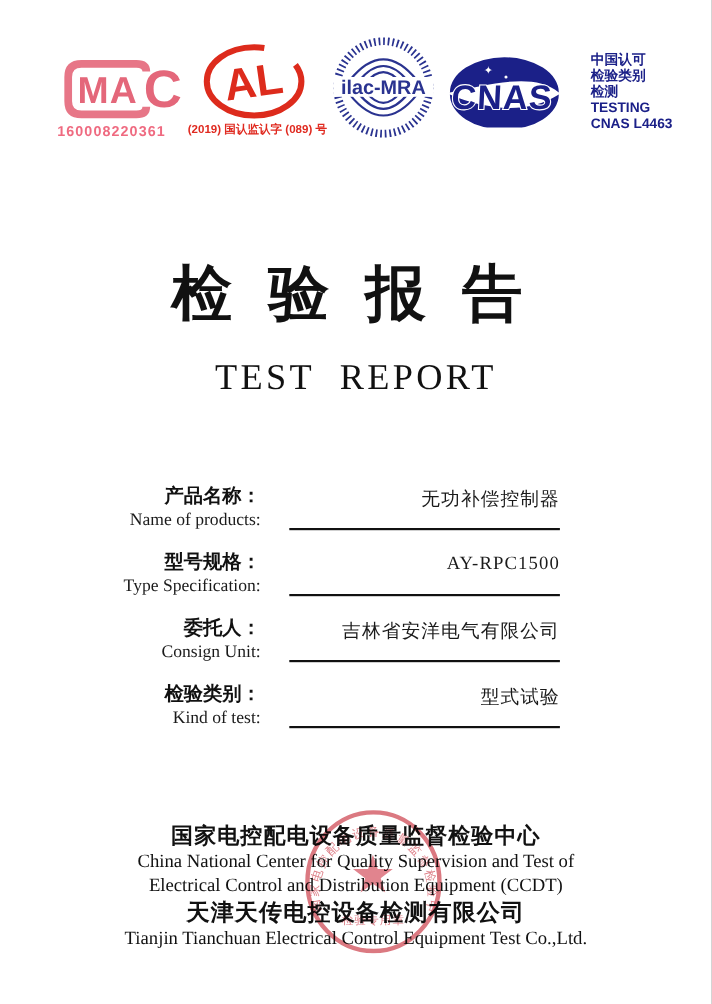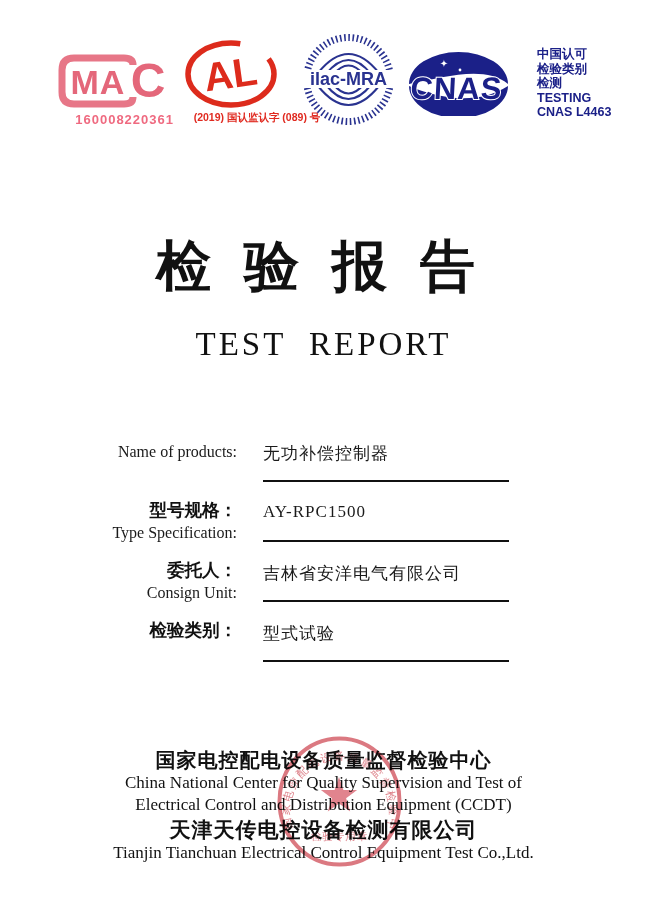--- a/index.html
+++ b/index.html
@@ -5,28 +5,28 @@
   * { margin:0; padding:0; box-sizing:border-box; }
   body { background:#888; font-family:"Liberation Serif", serif; }
   .page {
     position:relative; width:647px; height:913px; margin:0 auto;
     background:#ffffff; overflow:hidden; color:#1a1a1a;
   }
   .abs { position:absolute; }
 
   
   .cma-number {
-    left:52px; top:112px; width:122px; text-align:right;
+    left:52px; top:112px; width:122px; text-align:left;
     font-family:"Liberation Sans", sans-serif; font-weight:bold;
     font-size:13px; letter-spacing:1px; color:#ef6a80;
   }
   .cal-caption {
     left:163px; top:111px; width:142px; text-align:center;
     font-family:"Liberation Sans", sans-serif; font-weight:bold;
-    font-size:10.5px; color:#e02a20; white-space:nowrap;margin-left:23px;
+    font-size:10.5px; color:#e02a20; white-space:nowrap;
   }
   .cnas-side {
     left:537px; top:47px; color:#1b2088;
     font-family:"Liberation Sans", sans-serif; font-weight:bold;
     font-size:12.5px; line-height:14.5px; white-space:nowrap;
   }
 
   
   .report-no { left:385px; top:131px; width:250px; font-size:17px; }
   .report-no .line1 { margin-left:26px; white-space:nowrap; }
@@ -55,21 +55,21 @@
   .fields { left:0; top:440px; width:100%; }
   .field-row { display:flex; margin-bottom:18px; }
   .f-labels { width:237px; text-align:right; }
   .f-cn {
     font-family:"Liberation Sans", sans-serif; font-weight:bold;
     font-size:17.5px; line-height:21px; color:#111; white-space:nowrap;
   }
   .f-en { font-size:16px; line-height:19px; margin-top:2px; white-space:nowrap; }
   .f-value-wrap {
     width:246px; margin-left:26px; height:42px;
-    border-bottom:2px solid #111; text-align:left;
+    border-bottom:2px solid #111; text-align:right;
   }
   .f-value { font-size:17px; padding-top:2px; letter-spacing:1px; }
 
   
   .footer { left:0; top:749px; width:100%; text-align:center; color:#111; }
   .ft-cn1 {
     font-family:"Liberation Sans", sans-serif; font-weight:bold;
     font-size:20px; letter-spacing:1px; line-height:23px;
   }
   .ft-en { font-size:17px; line-height:22px; }
@@ -130,20 +130,21 @@
   </div>
 
 
   <div class="abs title-cn">检验报告</div>
   <div class="abs title-en">TEST REPORT</div>
 
   <div class="abs fields">
 
     <div class="field-row">
       <div class="f-labels">
+        <div class="f-cn">产品名称：</div>
         <div class="f-en">Name of products:</div>
       </div>
       <div class="f-value-wrap">
         <div class="f-value">无功补偿控制器</div>
       </div>
     </div>
 
     <div class="field-row">
       <div class="f-labels">
         <div class="f-cn">型号规格：</div>
@@ -160,20 +161,21 @@
         <div class="f-en">Consign Unit:</div>
       </div>
       <div class="f-value-wrap">
         <div class="f-value">吉林省安洋电气有限公司</div>
       </div>
     </div>
 
     <div class="field-row">
       <div class="f-labels">
         <div class="f-cn">检验类别：</div>
+        <div class="f-en">Kind of test:</div>
       </div>
       <div class="f-value-wrap">
         <div class="f-value">型式试验</div>
       </div>
     </div>
 
   </div>
 
   <div class="abs footer">
     <div class="ft-cn1">国家电控配电设备质量监督检验中心</div>

